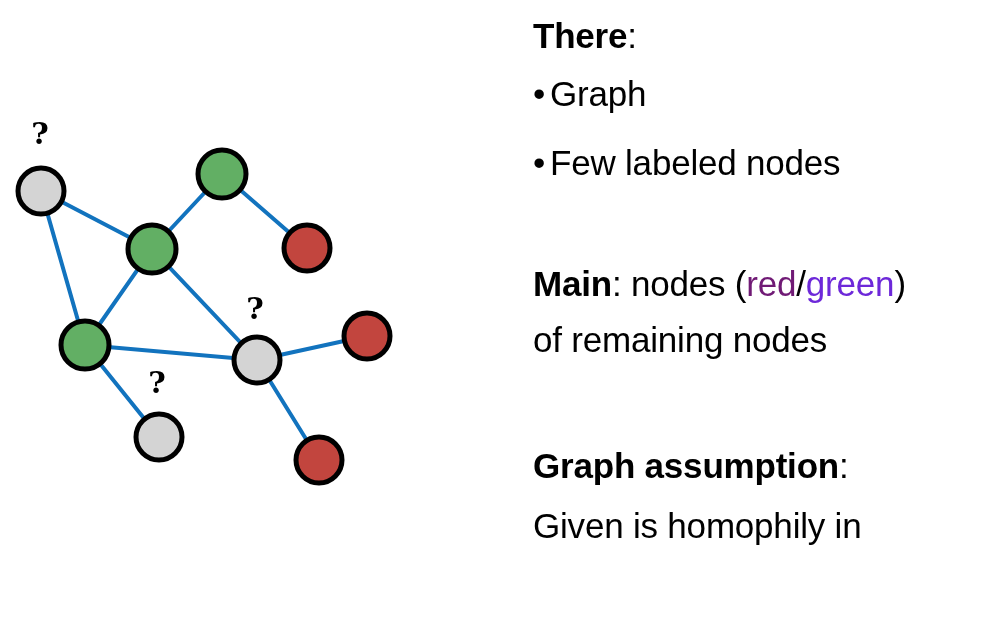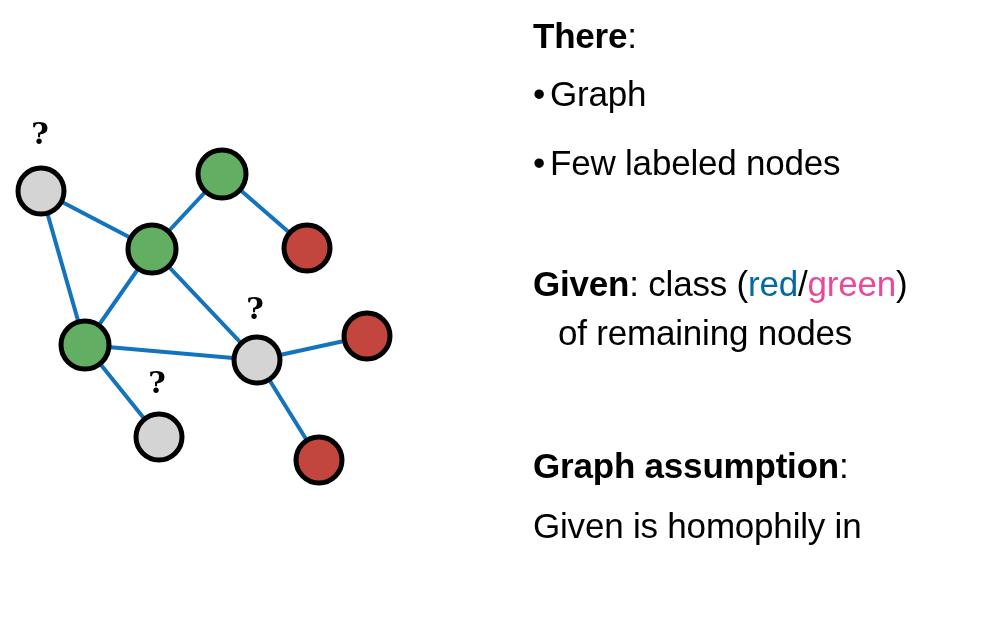--- a/index.html
+++ b/index.html
@@ -67,22 +67,22 @@
   .txt.bold, .bold-seg {
     font-weight: bold;
   }
   .bullet-line {
     left: 3px;
   }
   .bullet-dot {
     display: inline-block;
     width: 17px;
   }
-  .red-word { color: #0369a1; }
-  .green-word { color: #ec4899; }
+  .red-word { color: #701a75; }
+  .green-word { color: #6d28d9; }
 </style>
 </head>
 <body>
 
 <div id="slide">
 
   <div id="graph-panel">
     <svg id="graph-svg" viewBox="0 0 500 623" xmlns="http://www.w3.org/2000/svg">
       <g id="edge-layer">
           <line x1="41" y1="191" x2="152" y2="249" stroke="#1273be" stroke-width="4" stroke-linecap="round"></line>
@@ -116,23 +116,23 @@
   </div>
 
   <div id="text-panel">
 
     <div class="txt bold" style="top:16px;"><span>There</span><span class="txt-colon" style="position:static;font-weight:normal;">:</span></div>
 
     <div class="txt bullet-line" style="top:74px;"><span class="bullet-dot">•</span><span>Graph</span></div>
 
     <div class="txt bullet-line" style="top:125px;margin-top:18px;"><span class="bullet-dot">•</span><span>Few labeled nodes</span></div>
 
-    <div class="txt" style="top:264px;"><span class="bold-seg">Given</span><span>: class (</span><span class="red-word">red</span><span>/</span><span class="green-word">green</span><span>)</span></div>
+    <div class="txt" style="top:264px;"><span class="bold-seg">Main</span><span>: nodes (</span><span class="red-word">red</span><span>/</span><span class="green-word">green</span><span>)</span></div>
 
-    <div class="txt" style="top:313px;margin-left:25px;">of remaining nodes</div>
+    <div class="txt" style="top:320px;">of remaining nodes</div>
 
     <div class="txt" style="top:446px;"><span class="bold-seg">Graph assumption</span><span>:</span></div>
 
     <div class="txt" style="top:506px;">Given is homophily in</div>
 
 
   </div>
 </div>
 
 </body></html>

